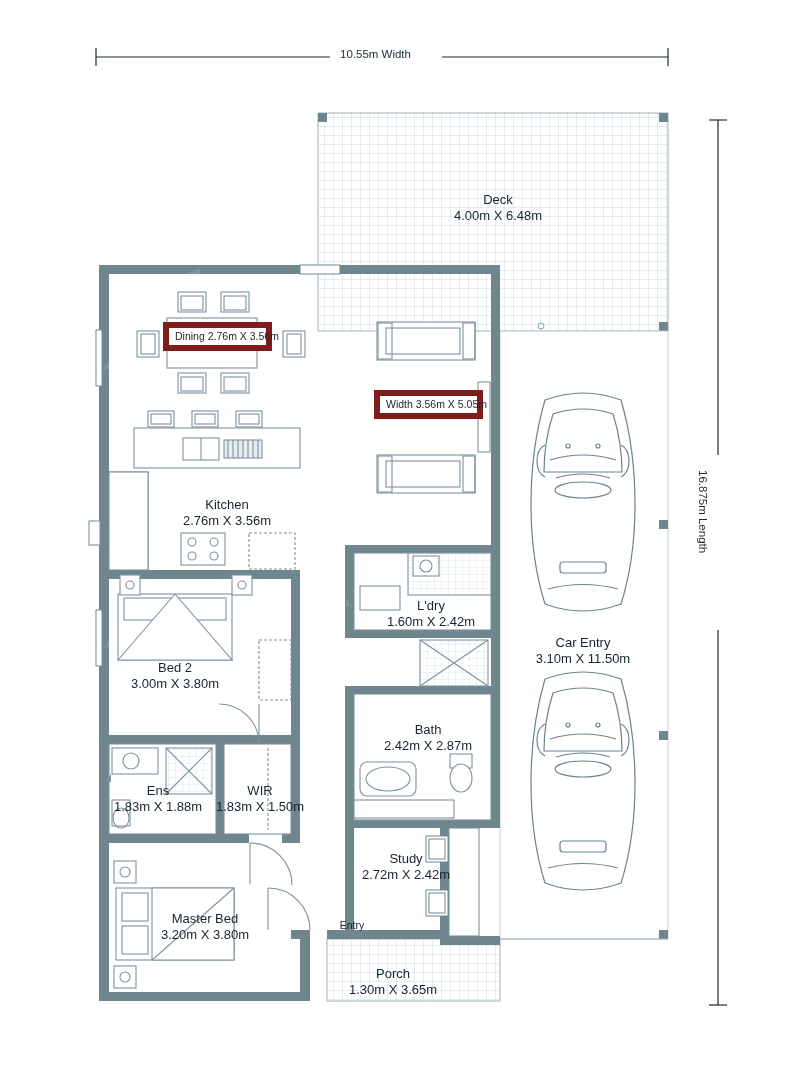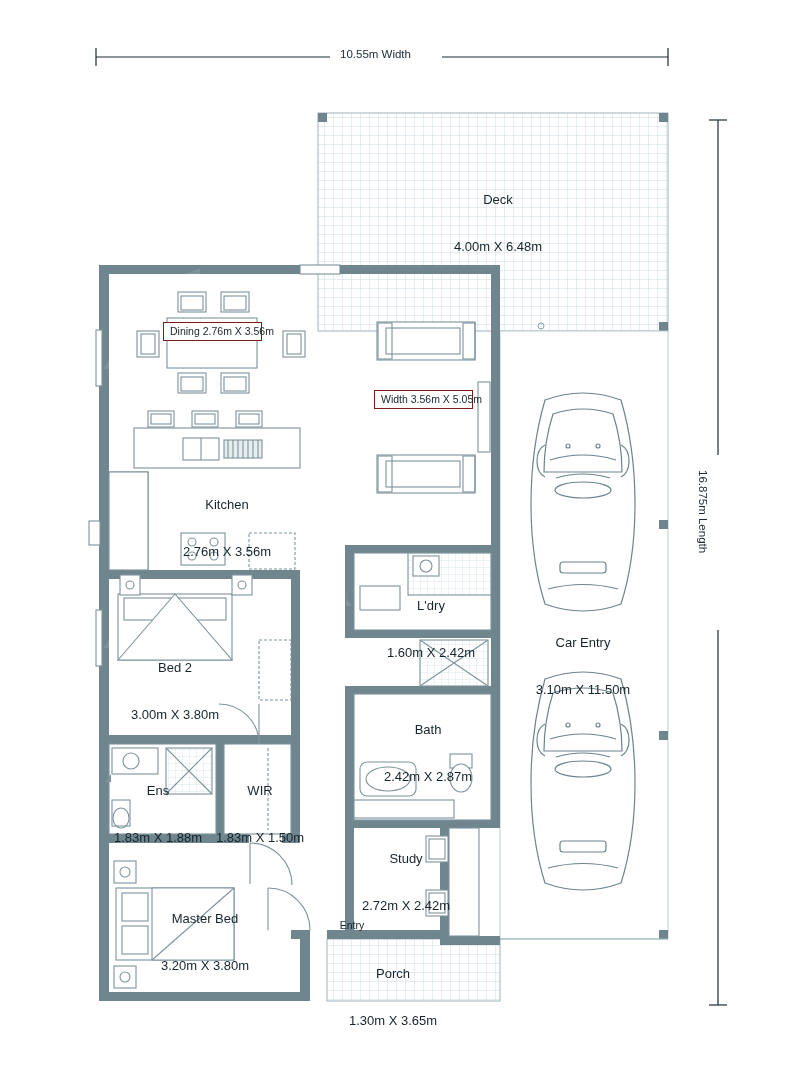--- a/index.html
+++ b/index.html
@@ -46,26 +46,26 @@
   
   .room {
     position: absolute;
     text-align: center;
     line-height: 1.25;
     font-size: 13px;
     color: #16242b;
     white-space: nowrap;
   }
   .room .nm { display: block; }
-  .room .sz { display: block; margin-top: 31px; }
+  .room .sz { display: block; }
 
   .label-box {
     position: absolute;
     background: #ffffff;
-    border: 1px solid #7f1d1d;
+    border: 6px solid #7f1d1d;
     text-align: center;
     line-height: 1.25;
     font-size: 10.5px;
     padding: 2px 6px;
     color: #16242b;
     white-space: nowrap;
   }
 
   .plain-label {
     position: absolute;

